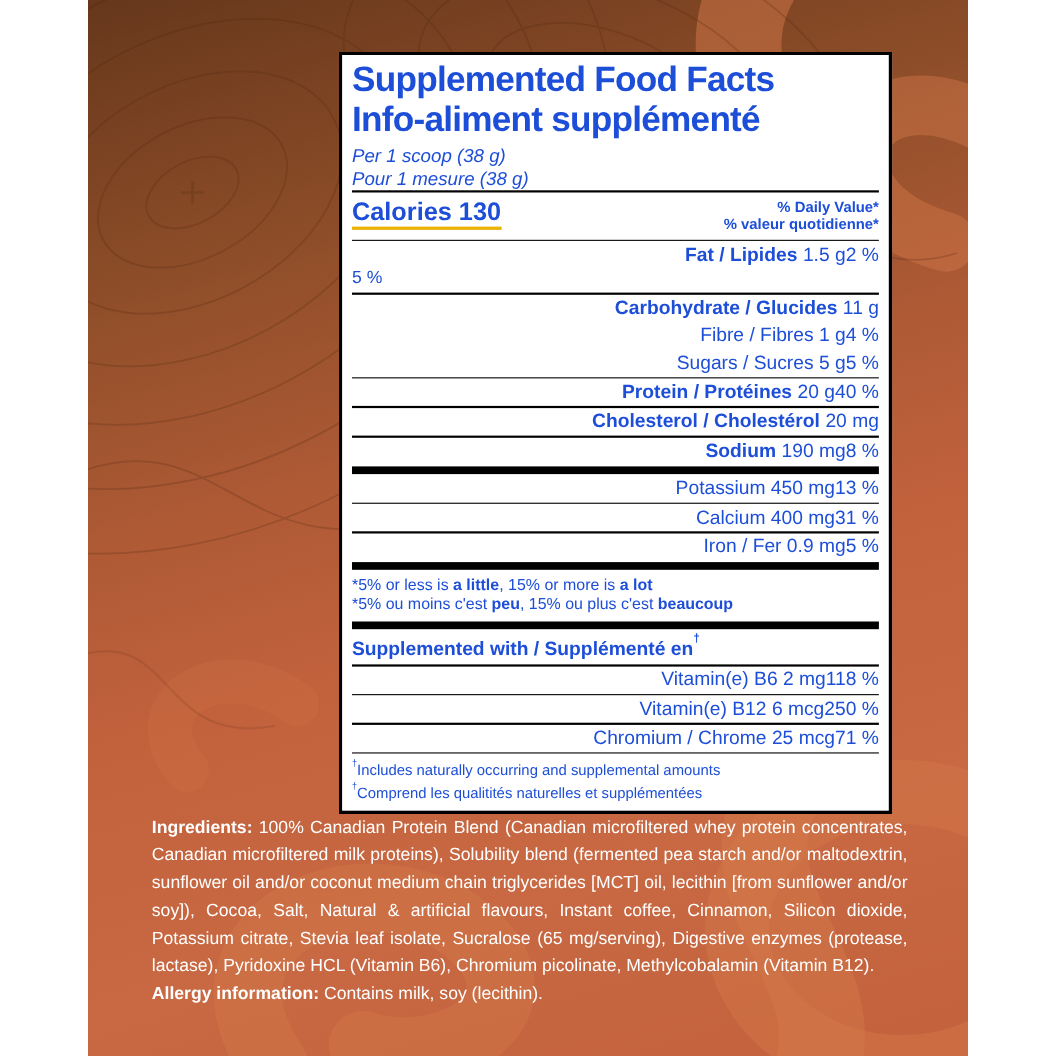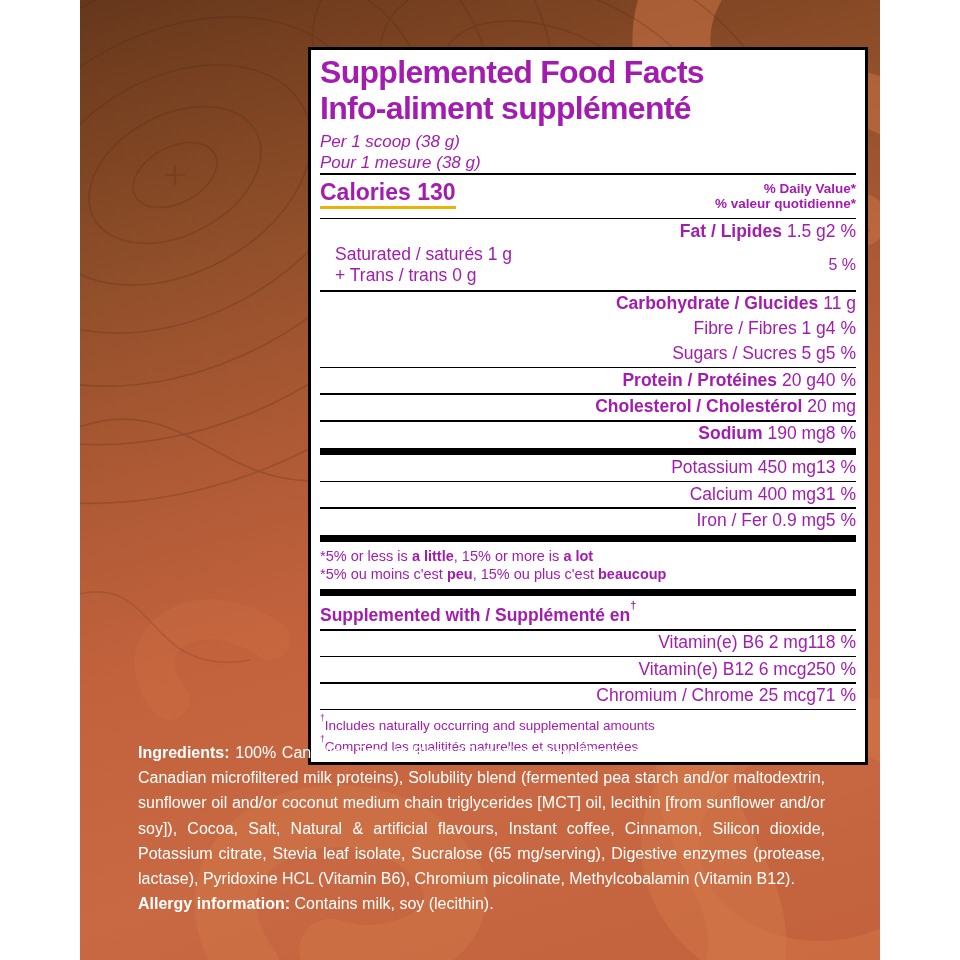--- a/index.html
+++ b/index.html
@@ -11,23 +11,23 @@
   }
   .stage{
     position:absolute;left:80px;top:0;width:800px;height:960px;
     background:linear-gradient(164deg,#66371c 0%,#7b4322 12%,#93502b 26%,#ae5a35 42%,#c2623d 58%,#c86943 78%,#c2613c 100%);
     overflow:hidden;
   }
   .decor{position:absolute;left:0;top:0;width:800px;height:960px;display:block;}
 
   
   .panel{
-    position:absolute;left:228px;top:47px;width:560px;
+    position:absolute;left:228px;top:47px;width:503px;
     box-sizing:border-box;background:#ffffff;border:3px solid #000;
-    padding:4px 9px 5px 9px;color:#a21caf;
+    padding:4px 9px 5px 9px;color:#1d4ed8;
   }
   .title{font-size:32px;line-height:36px;font-weight:700;letter-spacing:-0.7px;}
   .serving{font-size:17px;line-height:21px;margin-top:5px;margin-bottom:0;font-style:italic;}
   .rule{height:1.6px;background:#000;}
   .thick{height:7px;background:#000;margin:1px 0;}
   .cal-row{display:flex;justify-content:space-between;align-items:flex-start;padding:5px 0 6px;}
   .cal-label{display:inline-block;font-size:23px;line-height:24px;font-weight:700;border-bottom:3px solid #eab308;padding-bottom:2px;}
   .dv-header{text-align:right;font-weight:700;font-size:13.5px;line-height:15.5px;margin-top:1px;}
   .nrow{display:flex;justify-content:flex-end;align-items:baseline;padding:2.5px 0 3px;font-size:17.5px;line-height:19.5px;}
   .nrow .left{white-space:nowrap;}
@@ -113,24 +113,20 @@
     </div>
 
     <div class="rule"></div>
 
     <div class="nrow">
       <span class="left"><span class="b">Fat / Lipides</span><span class="amt">1.5 g</span></span>
       <span class="dvv">2 %</span>
     </div>
 
     <div class="combo">
-      <span class="lines">
-        <div>Saturated / saturés 1 g</div>
-        <div>+ Trans / trans 0 g</div>
-      </span>
       <span class="dvv">5 %</span>
     </div>
 
     <div class="rule"></div>
 
     <div class="nrow">
       <span class="left"><span class="b">Carbohydrate / Glucides</span><span class="amt">11 g</span></span>
       <span class="dvv"></span>
     </div>
     <div class="nrow">

